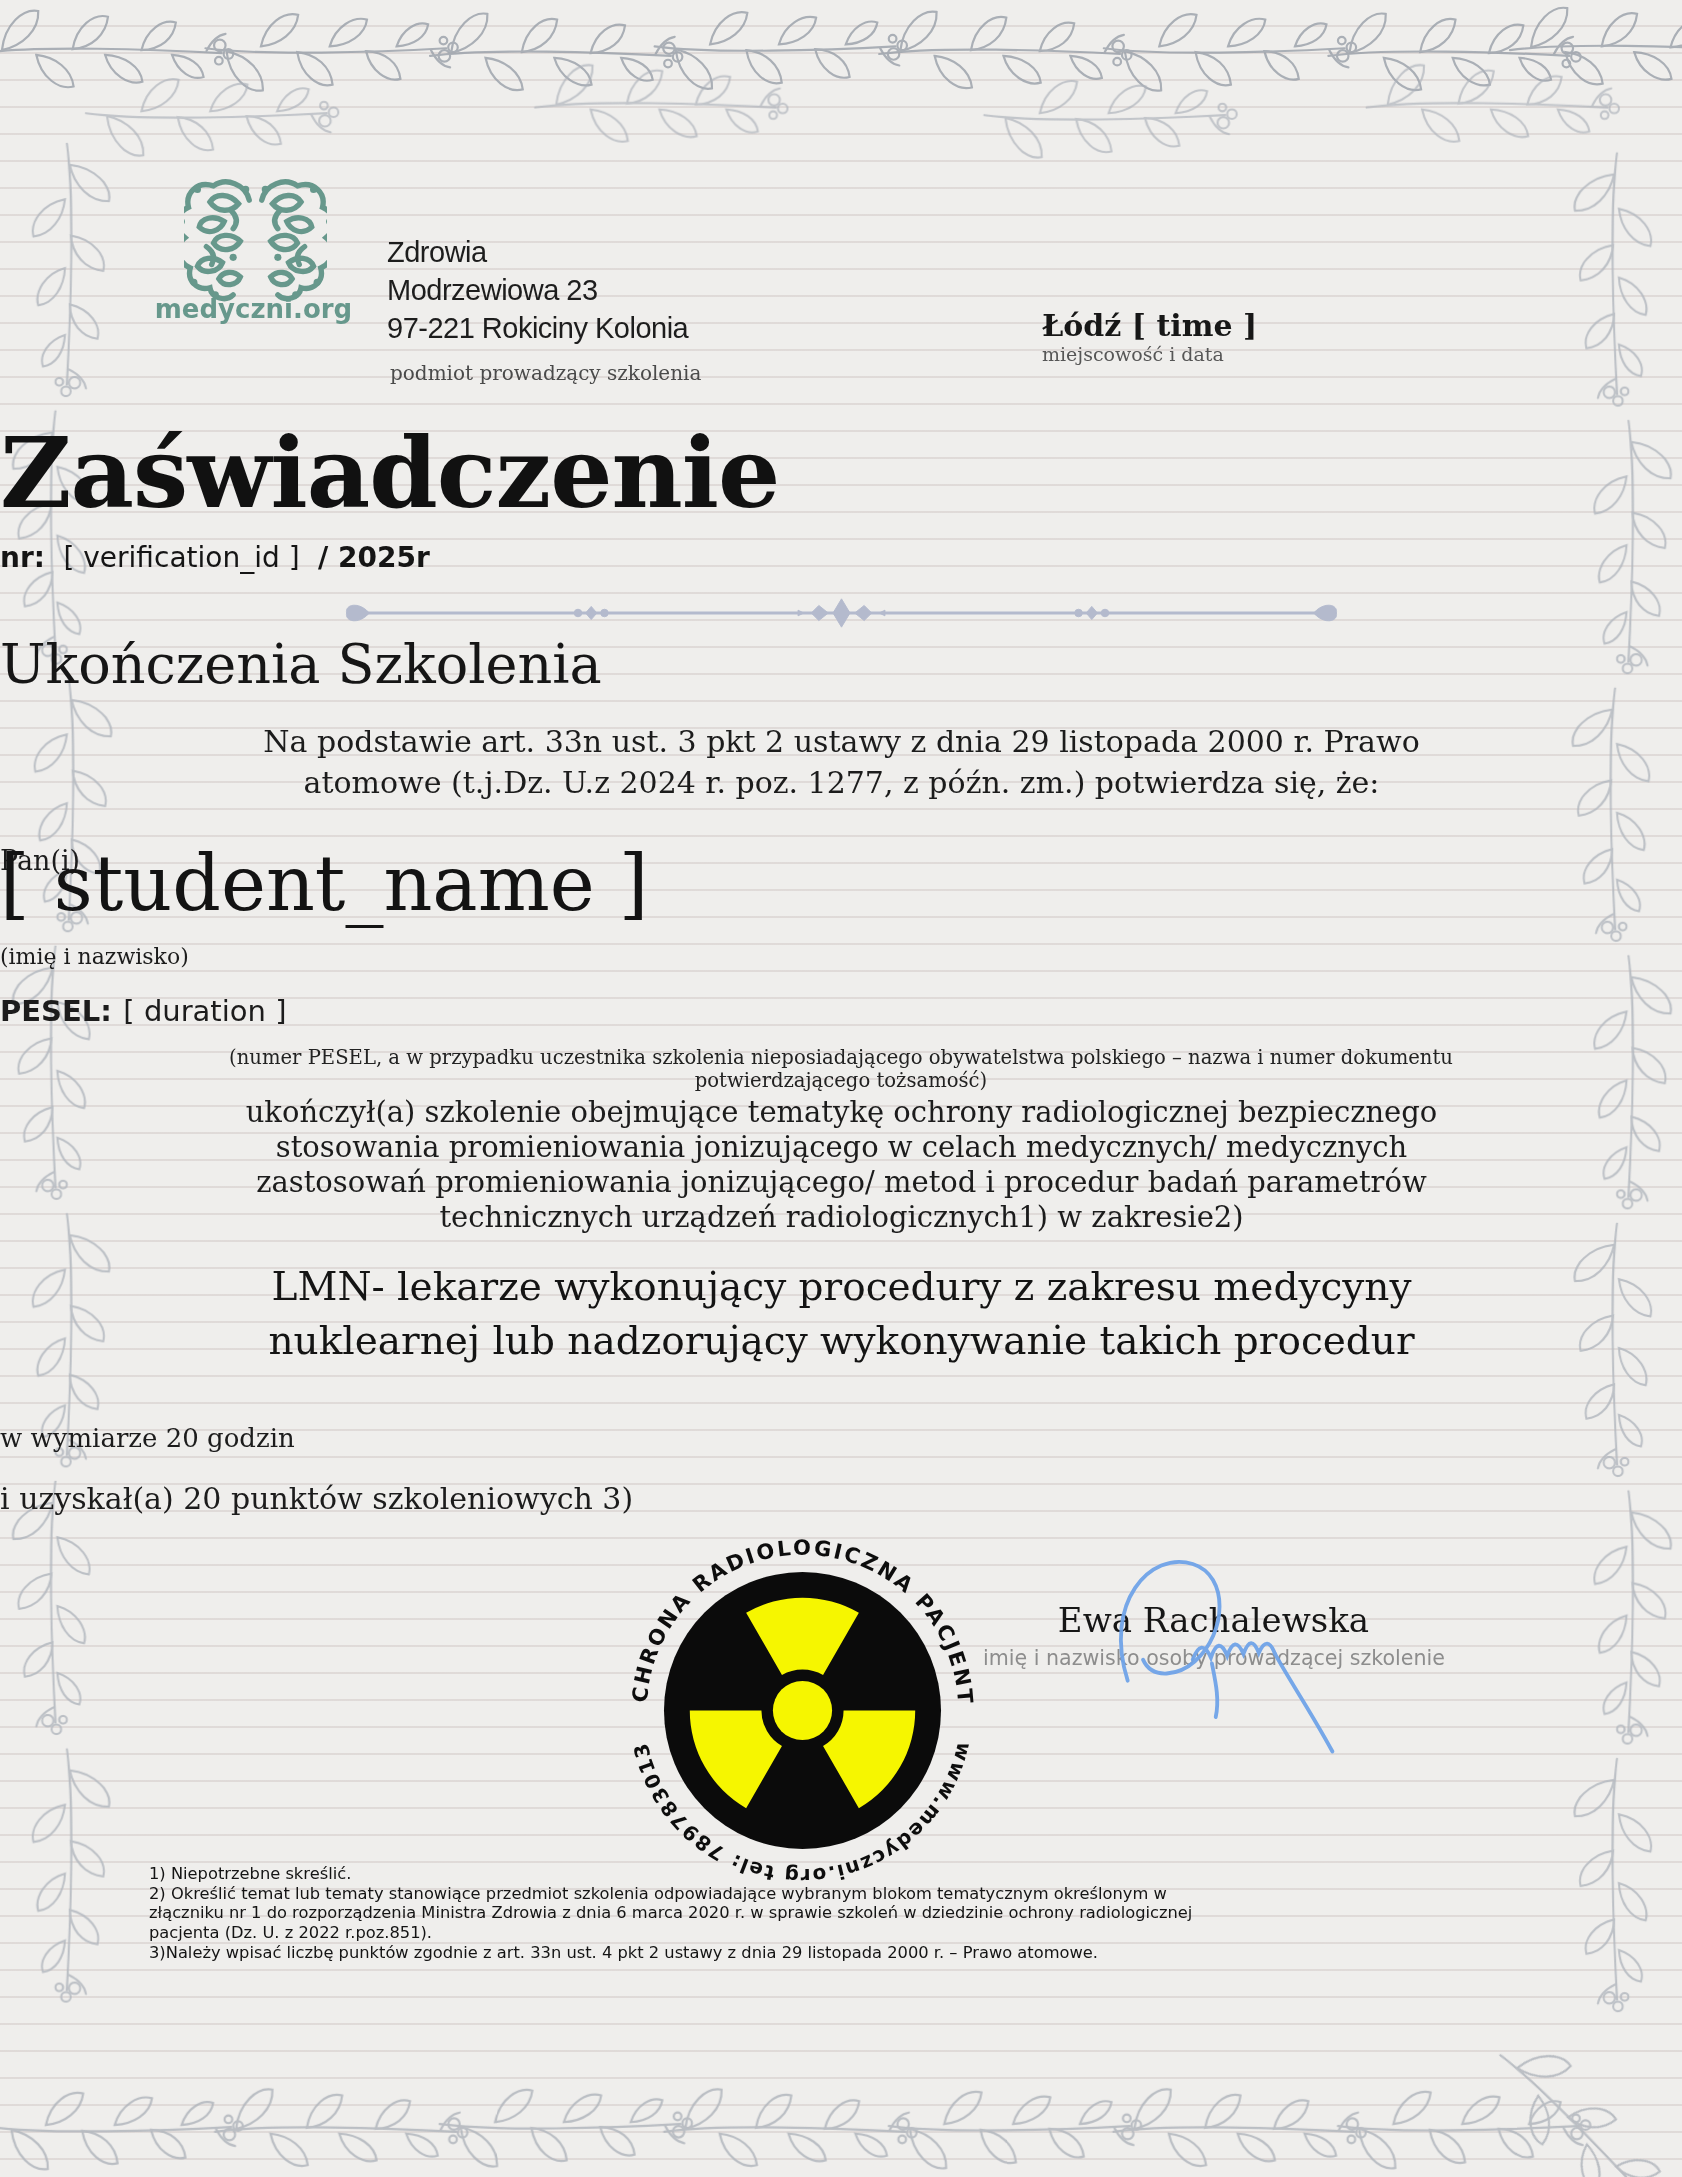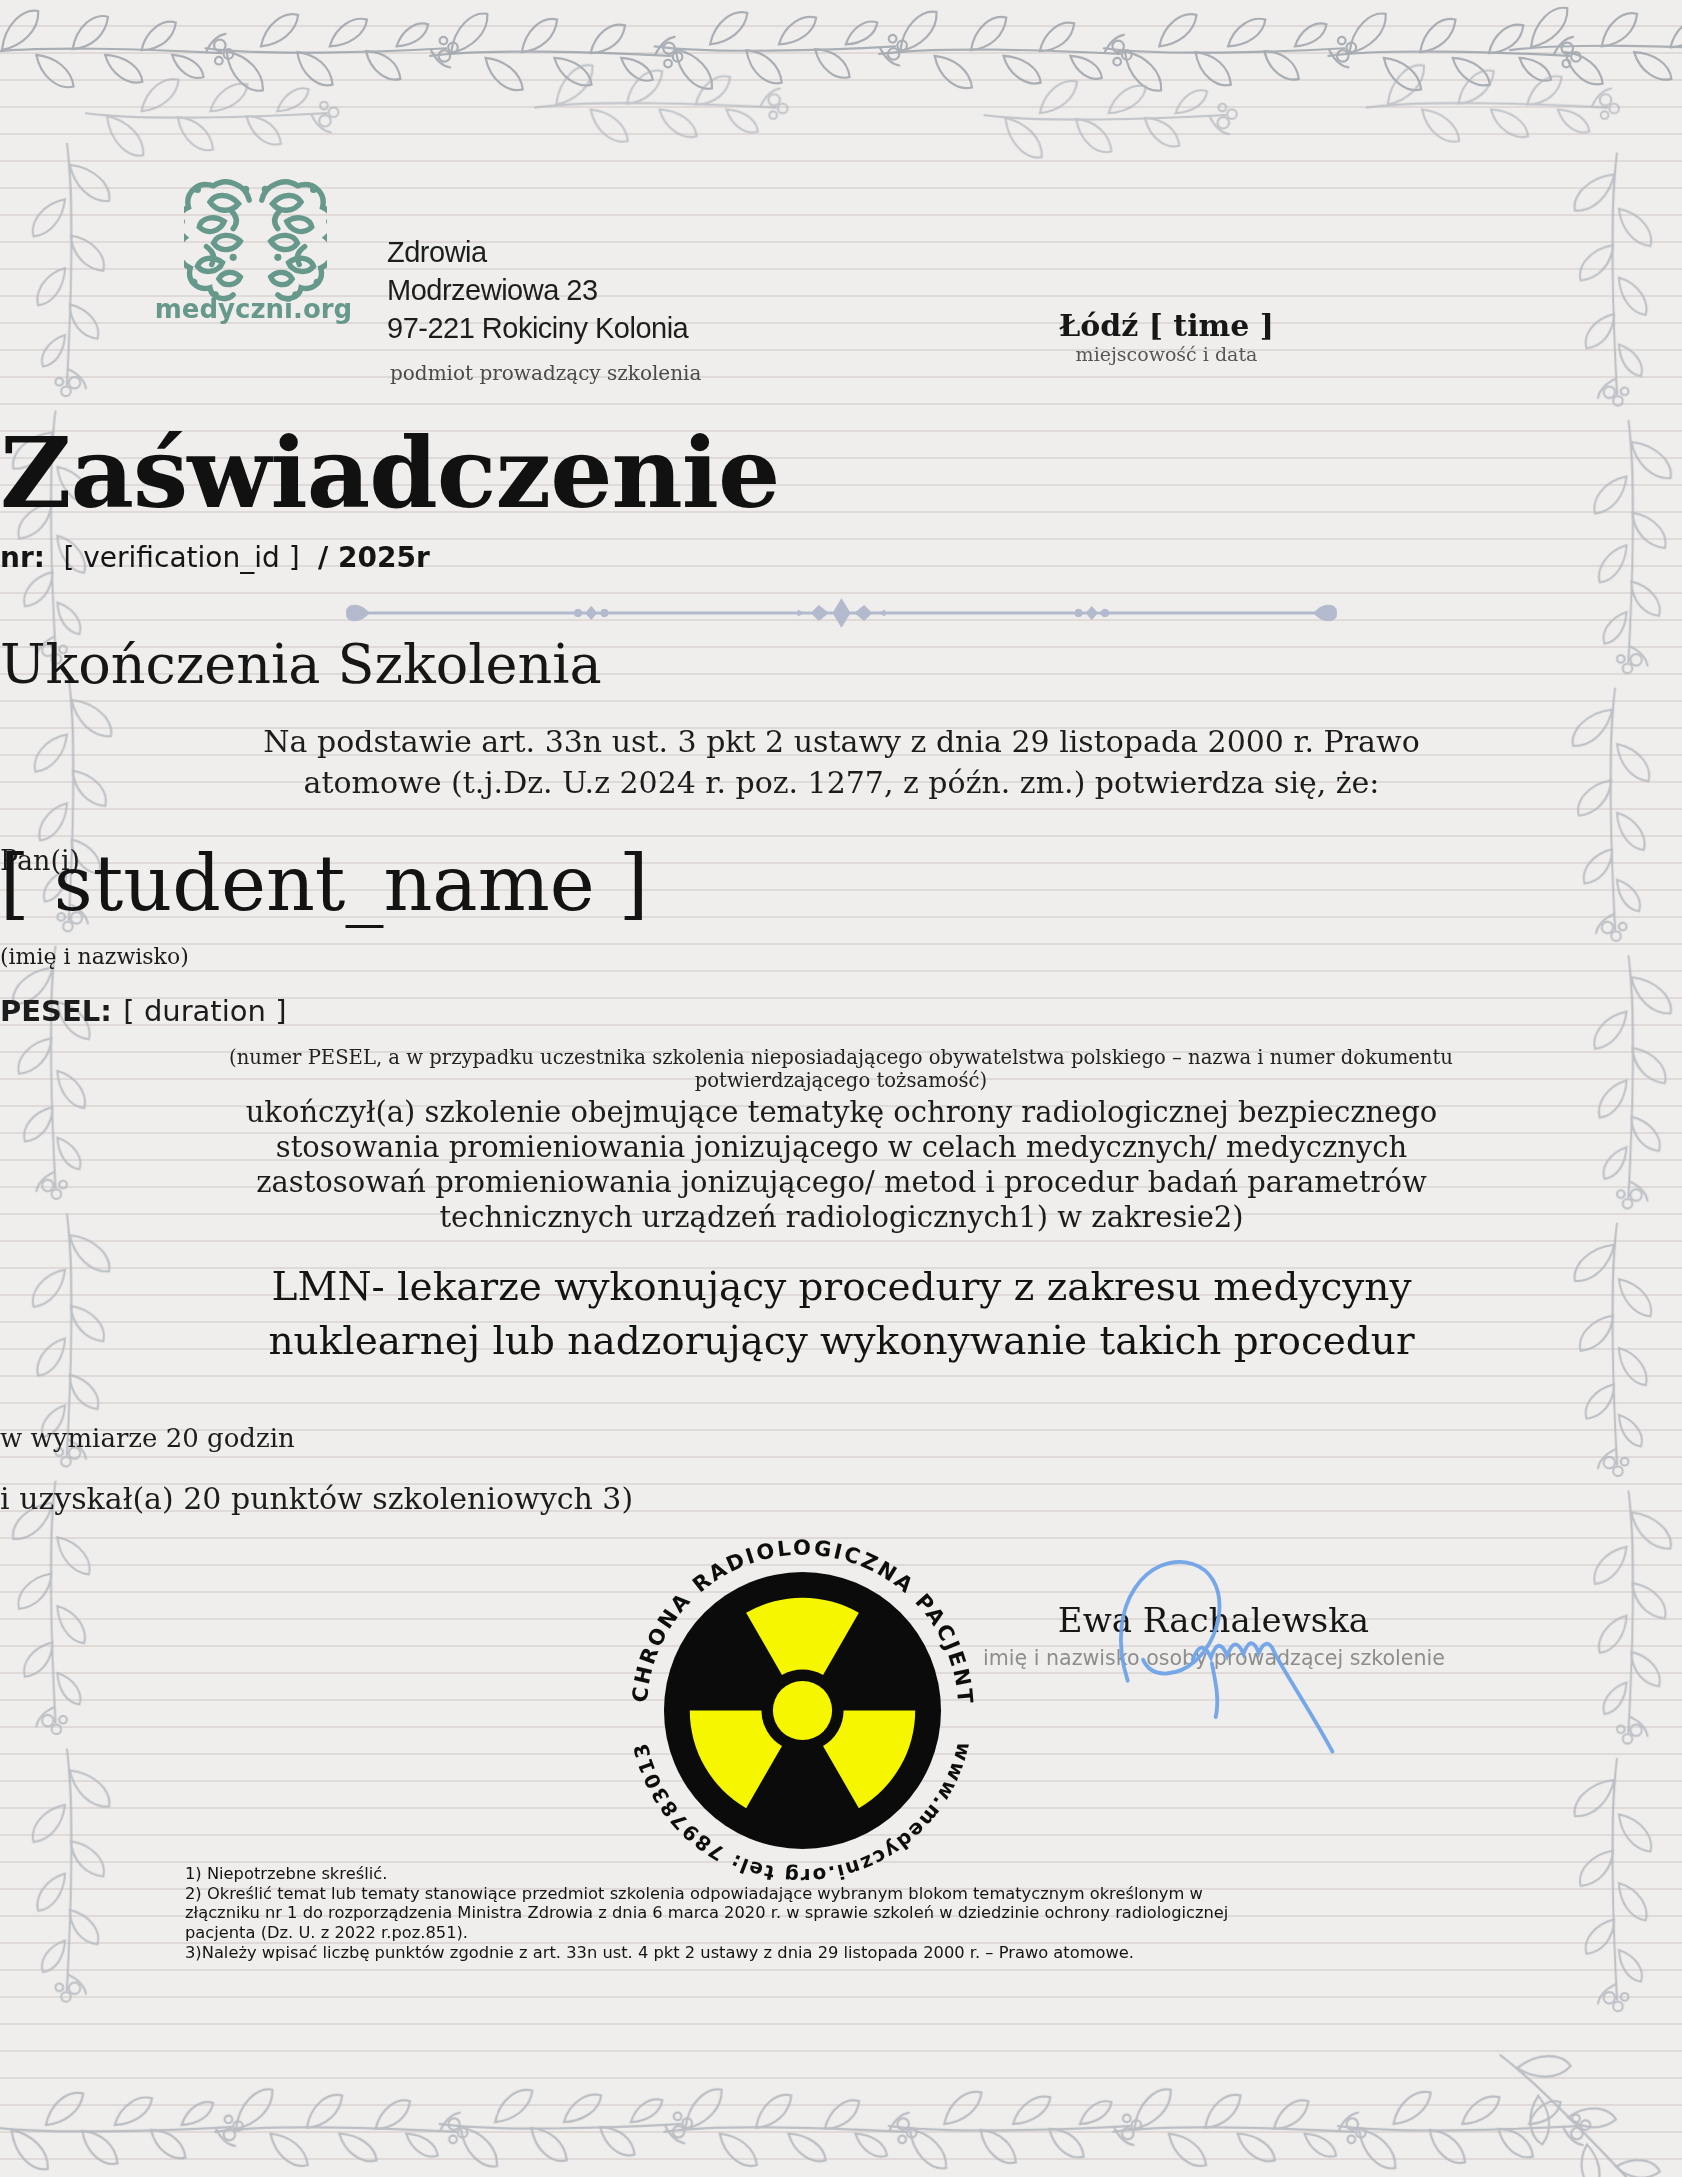--- a/index.html
+++ b/index.html
@@ -21,21 +21,21 @@
   .serif{font-family:"DejaVu Serif", serif;}
   .cond{font-family:"Liberation Sans", sans-serif;letter-spacing:-0.5px;}
 
   .border-svg{position:absolute;inset:0;z-index:0;pointer-events:none;}
 
   .logo-wrap{left:184px;top:168px;width:143px;}
   .logo-label{left:153px;top:294px;width:201px;text-align:center;
     font-family:"DejaVu Sans", sans-serif;font-weight:bold;font-size:26px;color:#67988c;}
   .addr{left:387px;top:233px;font-size:29px;line-height:38px;color:#1d1d1d;}
   .addr-caption{left:390px;top:361px;font-size:20px;color:#4a4a4a;}
-  .placedate{left:1042px;top:308px;width:249px;text-align:center;}
+  .placedate{left:1042px;top:308px;width:249px;text-align:left;}
   .placedate .val{font-size:30px;font-weight:600;color:#171717;}
   .placedate .cap{font-size:19px;color:#565656;margin-top:0;}
 
   .title{top:415px;font-size:98px;font-weight:700;letter-spacing:-1px;color:#111;}
   .numline{top:541px;font-size:28px;font-family:"DejaVu Sans", sans-serif;color:#151515;}
   .numline .pfx{font-weight:700;}
   .numline .id{font-weight:400;margin:0 9.6px;}
   .numline .sfx{font-weight:700;}
 
   .divider{left:335px;top:596px;width:1013px;height:34px;}
@@ -54,21 +54,21 @@
   .hours{top:1423px;font-size:26px;}
   .points{top:1481px;font-size:30px;}
 
   .seal{left:621px;top:1529px;width:363px;height:363px;}
   .trainer-name{left:1013px;top:1600px;width:401px;text-align:center;font-size:34px;color:#161616;}
   .trainer-cap{left:975px;top:1646px;width:478px;text-align:center;
     font-family:"DejaVu Sans", sans-serif;font-size:20.6px;color:#8d8d8d;}
   .signature{left:1099px;top:1539px;width:287px;height:225px;z-index:3;}
 
   .footnotes{left:149px;top:1864px;width:1061px;
-    font-family:"DejaVu Sans", sans-serif;font-size:16.3px;line-height:19.7px;color:#141414;margin-left:36px;}
+    font-family:"DejaVu Sans", sans-serif;font-size:16.3px;line-height:19.7px;color:#141414;}
   .footnotes p{margin:0;}
 </style>
 </head>
 <body>
 
 <div class="page">
 
   <svg class="border-svg" width="1682" height="2178" viewBox="0 0 1760 2278" aria-hidden="true">
     <defs>
       <g id="sprig" fill="none" stroke-linecap="round">

